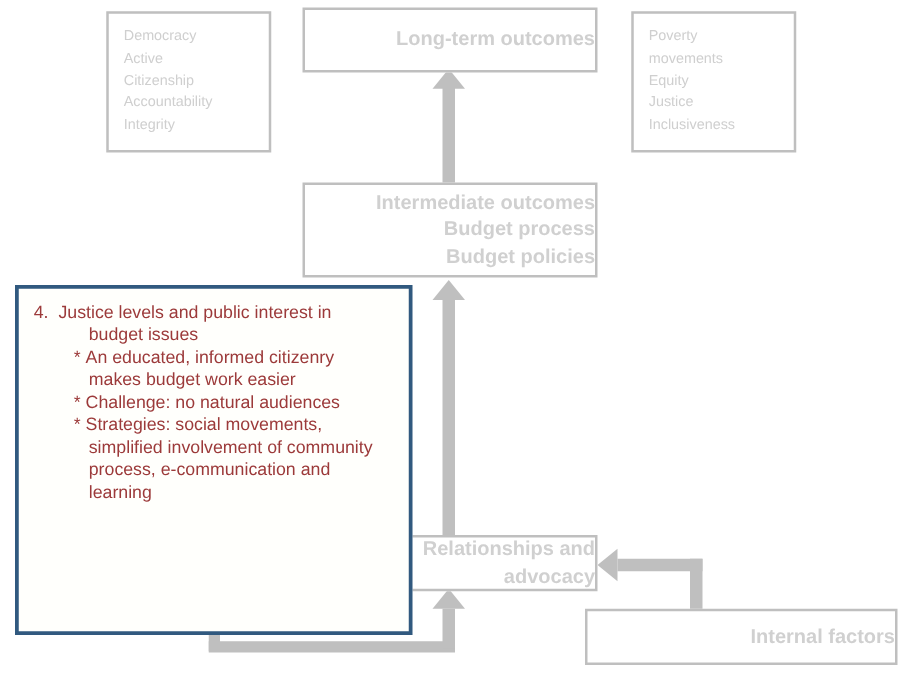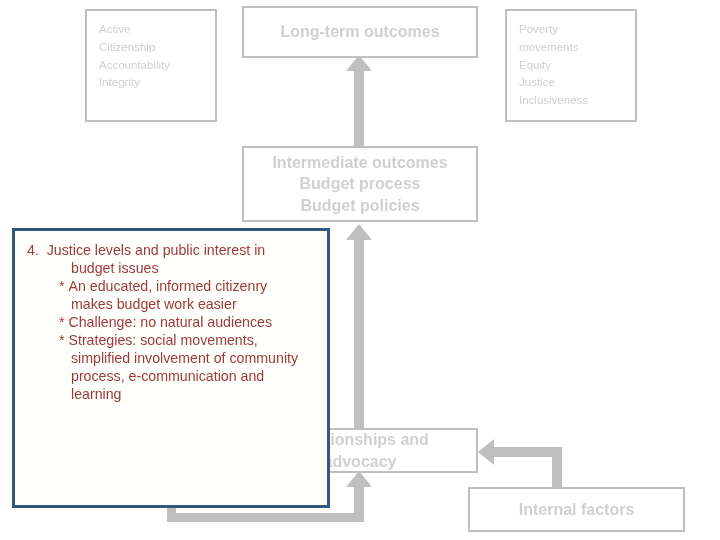--- a/index.html
+++ b/index.html
@@ -29,21 +29,21 @@
   .gbox.small {
     font-size: 11.5px;
     line-height: 1.55;
     color: #cfcfcf;
     padding: 10px 0 0 12px;
     text-align: left;
   }
   .gbox.centered {
     display: flex;
     flex-direction: column;
-    align-items: center;
+    align-items: flex-end;
     justify-content: center;
     text-align: center;
   }
   .gbox .hdr {
     font-weight: bold;
     font-size: 16px;
     color: #d0d0d0;
   }
   .gbox .sub {
     font-weight: bold;
@@ -123,20 +123,21 @@
   <div class="conn" style="left:167px; top:513px; width:197px; height:9px;"></div>
   <div class="conn" style="left:167px; top:505px; width:9px; height:16px;"></div>
   <div class="conn" style="left:354px; top:487px; width:10px; height:32px;"></div>
   <div class="arrow-up" style="left:346px; top:471px;"></div>
 
   <div class="conn" style="left:552px; top:447px; width:10px; height:48px;"></div>
   <div class="conn" style="left:494px; top:447px; width:68px; height:10px;"></div>
   <div class="arrow-left" style="left:478px; top:439px;"></div>
 
   <div class="gbox small" id="values-box" style="left:85px; top:9px; width:132px; height:113px;">
+    <span class="line">Democracy</span>
     <span class="line">Active</span>
     <span class="line">Citizenship</span>
     <span class="line">Accountability</span>
     <span class="line">Integrity</span>
   </div>
 
   <div class="gbox centered" id="long-term-outcomes-box" style="left:242px; top:6px; width:236px; height:52px;">
     <span class="hdr">Long-term outcomes</span>
   </div>
 
@@ -152,21 +153,21 @@
     <span class="hdr">Intermediate outcomes</span>
     <span class="sub">Budget process</span>
     <span class="sub">Budget policies</span>
   </div>
 
   <div class="gbox centered" id="relationships-box" style="left:242px; top:428px; width:236px; height:45px;">
     <span class="sub">Relationships and</span>
     <span class="sub">advocacy</span>
   </div>
 
-  <div class="gbox centered" id="internal-factors-box" style="left:468px; top:487px; width:217px; height:45px;">
+  <div class="gbox centered" id="internal-factors-box" style="left:468px; top:487px; width:250px; height:45px;">
     <span class="sub">Internal factors</span>
   </div>
 
   <div id="external-factors" style="left:12px; top:228px; width:318px; height:280px;">
     <div class="ef-list">
       <span class="ef-item"><span>4.</span>&nbsp; <span>Justice levels and public interest in</span></span>
       <span class="ef-cont">budget issues</span>
 
       <span class="ef-sub"><span>*</span>&nbsp;<span>An educated, informed citizenry</span></span>
       <span class="ef-cont">makes budget work easier</span>

